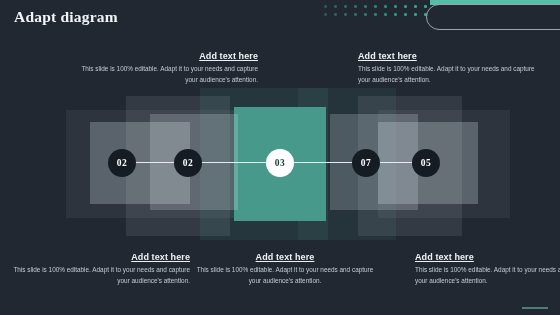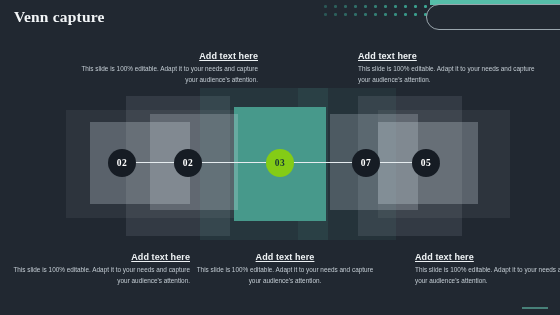--- a/index.html
+++ b/index.html
@@ -86,33 +86,33 @@
   }
 
   
   .node{
     position:absolute;width:28px;height:28px;border-radius:50%;
     background:#161c24;
     display:flex;align-items:center;justify-content:center;
     font-family:"Liberation Serif", serif;
     font-size:9.5px;font-weight:bold;color:#ffffff;letter-spacing:.4px;
   }
-  .node.accent{background:#84cc16;color:#173a34;}
+  .node.accent{background:#ffffff;color:#173a34;}
   #node-1{left:108px;top:61px;}
   #node-2{left:174px;top:61px;}
   #node-3{left:266px;top:61px;}
   #node-4{left:352px;top:61px;}
   #node-5{left:412px;top:61px;text-align:right;}
 </style>
 </head>
 <body>
 
 <div class="slide">
 
-  <div class="title">Venn capture</div>
+  <div class="title">Adapt diagram</div>
 
   <div class="deco-dots" id="dotgrid">
       <i style="left: 0px; top: 2px; background: rgb(63, 174, 154); opacity: 0.35;"></i>
       <i style="left: 10px; top: 2px; background: rgb(63, 174, 154); opacity: 0.41;"></i>
       <i style="left: 20px; top: 2px; background: rgb(63, 174, 154); opacity: 0.47;"></i>
       <i style="left: 30px; top: 2px; background: rgb(63, 174, 154); opacity: 0.53;"></i>
       <i style="left: 40px; top: 2px; background: rgb(63, 174, 154); opacity: 0.59;"></i>
       <i style="left: 50px; top: 2px; background: rgb(63, 174, 154); opacity: 0.65;"></i>
       <i style="left: 60px; top: 2px; background: rgb(63, 174, 154); opacity: 0.71;"></i>
       <i style="left: 70px; top: 2px; background: rgb(63, 174, 154); opacity: 0.77;"></i>

